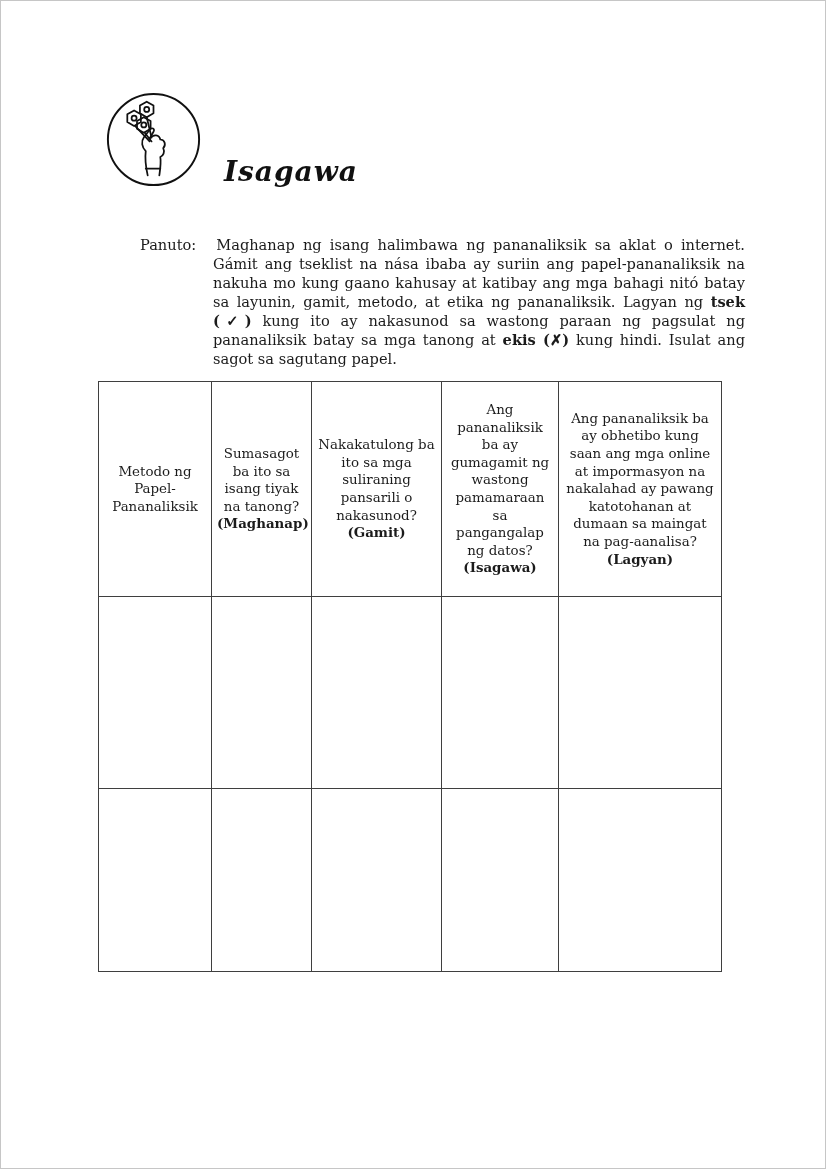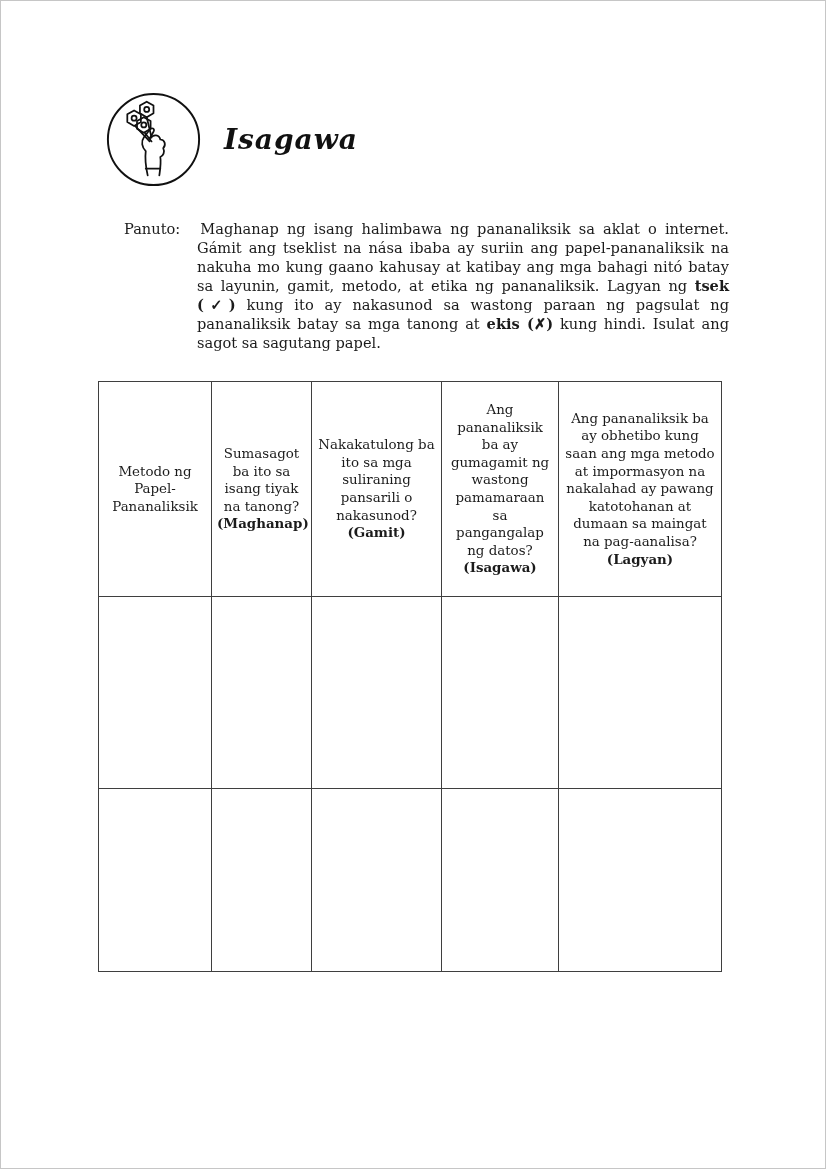--- a/index.html
+++ b/index.html
@@ -14,40 +14,40 @@
     color: #1b1b1b;
     overflow: hidden;
   }
 
   
   .header-row {
     position: absolute;
     top: 90px;
     left: 104px;
     display: flex;
-    align-items: center;
+    align-items: flex-end;
     gap: 22px;
   }
   .icon-circle { width: 97px; height: 97px; flex: 0 0 auto; }
   .title {
     margin: 0;
     font-size: 28px;
     font-weight: bold;
     font-style: italic;
     letter-spacing: 1px;
     color: #111;
   }
 
   
   .panuto {
     position: absolute;
     left: 123px;
     top: 218px;
     width: 605px;
-    margin: 0;
+    margin: 16px;
     font-size: 14.6px;
     line-height: 19px;
     text-align: justify;
     padding-left: 73px;
     text-indent: -73px;
   }
   .panuto-label { margin-right: 20px; }
   .panuto b { font-weight: bold; }
 
   
@@ -137,21 +137,21 @@
         </th>
         <th>
           <span>Nakakatulong ba ito sa mga suliraning pansarili o nakasunod?</span>
           <b class="hdr-b">(Gamit)</b>
         </th>
         <th>
           <span>Ang pananaliksik ba ay gumagamit ng wastong pamamaraan sa pangangalap ng datos?</span>
           <b class="hdr-b">(Isagawa)</b>
         </th>
         <th>
-          <span>Ang pananaliksik ba ay obhetibo kung saan ang mga metodo at impormasyon na nakalahad ay pawang katotohanan at dumaan sa maingat na pag-aanalisa?</span>
+          <span>Ang pananaliksik ba ay obhetibo kung saan ang mga online at impormasyon na nakalahad ay pawang katotohanan at dumaan sa maingat na pag-aanalisa?</span>
           <b class="hdr-b">(Lagyan)</b>
         </th>
       </tr>
     </thead>
     <tbody>
       <tr class="row-1">
         <td></td>
         <td></td>
         <td></td>
         <td></td>

